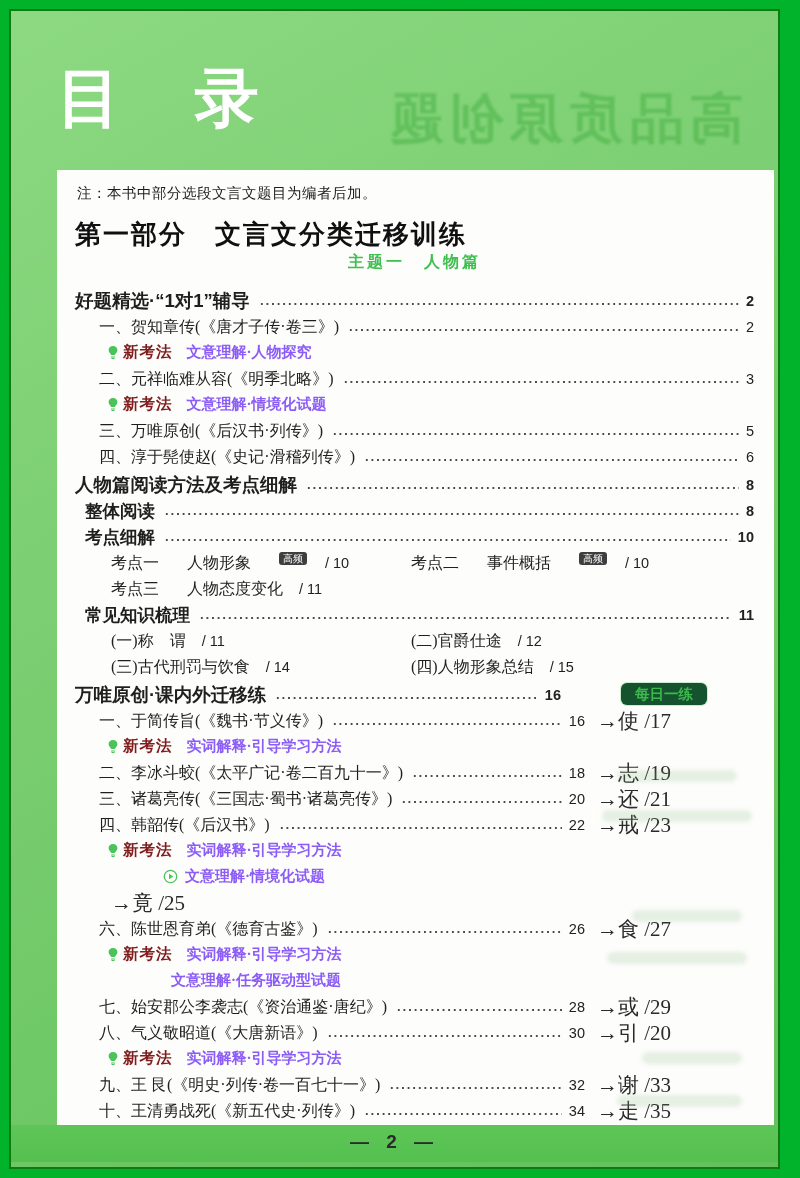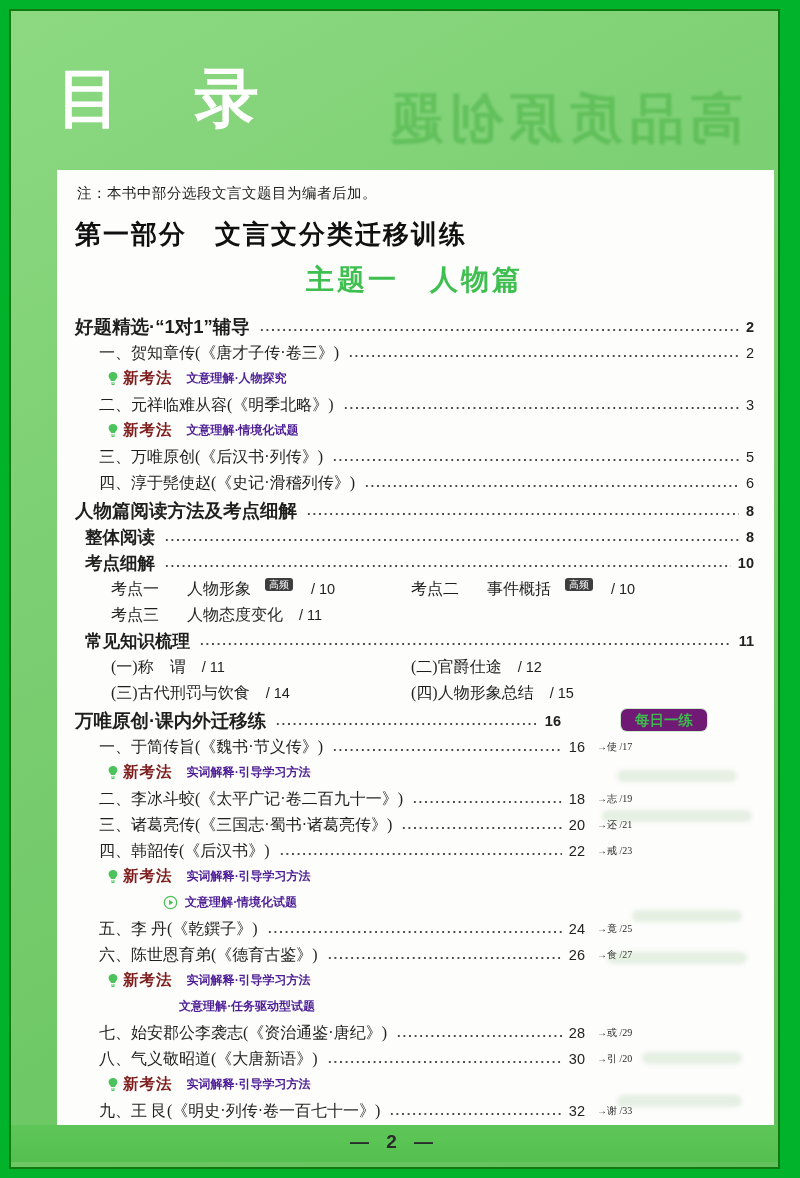--- a/index.html
+++ b/index.html
@@ -15,55 +15,55 @@
   .watermark{position:absolute;left:212px;top:72px;width:520px;
              font-family:"Liberation Sans",sans-serif;font-weight:800;
              font-size:54px;letter-spacing:6px;color:rgba(72,178,70,0.55);
              transform:scaleX(-1);filter:blur(1px);white-space:nowrap;}
   .white-panel{position:absolute;left:46px;top:159px;width:717px;height:964px;
                background:#fdfdfc;box-sizing:border-box;padding:6px 20px 0 18px;}
   .note{margin:8px 0 0 2px;font-family:"Liberation Serif",serif;
         font-size:14.5px;color:#1c1c1c;letter-spacing:.5px;}
   .part-title{margin-top:14px;font-family:"Liberation Sans",sans-serif;
               font-weight:800;font-size:26px;letter-spacing:2px;color:#101010;}
-  .theme-title{margin-top:9px;text-align:center;font-family:"Liberation Sans",sans-serif;
-               font-weight:800;font-size:28px;letter-spacing:3px;color:#3fbf4f;}
+  .theme-title{text-align:center;font-family:"Liberation Sans",sans-serif;
+               font-weight:800;font-size:16px;letter-spacing:3px;color:#3fbf4f;}
   .toc-list{margin-top:12px;position:relative;}
   .row{display:flex;align-items:flex-end;height:26px;
        font-family:"Liberation Serif",serif;color:#1f1f1f;}
   .sec{font-family:"Liberation Sans",sans-serif;font-weight:700;font-size:18.5px;height:28px;}
   .subsec{font-family:"Liberation Sans",sans-serif;font-weight:700;font-size:17.5px;padding-left:10px;}
   .item{font-size:16px;padding-left:24px;text-align:center;}
   .main{display:flex;flex:1;align-items:flex-end;min-width:0;}
   .main.short{flex:none;width:486px;}
   .stitle{white-space:nowrap;line-height:24px;}
   .dots{flex:1;height:6px;min-width:12px;margin:0 2px 6px 9px;
         background-image:radial-gradient(circle,#4a4a4a 1.05px,rgba(0,0,0,0) 1.35px);
         background-size:5.6px 6px;background-repeat:repeat-x;background-position:0 50%;}
   .pg{font-family:"Liberation Sans",sans-serif;font-size:14.5px;line-height:24px;
       padding-left:5px;color:#222;}
   .annot{flex:1;display:flex;align-items:flex-end;padding-left:12px;}
-  .annot-text{font-size:10px;line-height:24px;color:#2a2a2a;white-space:nowrap;}
-  .daily-badge{margin-left:48px;margin-bottom:2px;background:#701a75;color:#3cb84c;
+  .annot-text{font-size:21px;line-height:24px;color:#2a2a2a;white-space:nowrap;}
+  .daily-badge{margin-left:48px;margin-bottom:2px;background:#14532d;color:#3cb84c;
                font-family:"Liberation Sans",sans-serif;font-weight:700;font-size:14.5px;
                line-height:20px;padding:1px 14px;border-radius:6px;white-space:nowrap;
                box-shadow:0 0 0 1px rgba(110,200,110,.35);}
   .tagrow{padding-left:32px;align-items:center;}
   .tagicon{display:inline-flex;margin-right:4px;}
   .taglabel{color:#7f1d1d;font-size:15.5px;font-weight:600;letter-spacing:1px;}
-  .tagdesc{font-weight:600;font-size:12px;margin-left:14px;color:#4c1d95;}
+  .tagdesc{font-weight:600;font-size:15px;margin-left:14px;color:#8b5cf6;}
   .tag2{padding-left:88px;align-items:center;}
   .tag2 .tagicon{margin-right:7px;}
   .twocol{padding-left:36px;font-size:16px;}
   .cell{display:flex;align-items:flex-end;gap:12px;}
   .cell-left{width:300px;}
   .cap{margin-right:16px;line-height:24px;white-space:nowrap;}
   .celltext{line-height:24px;white-space:nowrap;}
   .hf{background:#3e3e3e;color:#fff;font-family:"Liberation Sans",sans-serif;
-      font-size:10px;line-height:13px;padding:0 4px;border-radius:3px;margin:0 2px 10px 2px;}
+      font-size:10px;line-height:13px;padding:0 4px;border-radius:3px;margin:0 2px 10px 16px;}
   .cellpg{font-family:"Liberation Sans",sans-serif;font-size:14.5px;line-height:24px;padding-left:4px;}
   .footer-strip{position:absolute;left:0;top:1114px;width:100%;height:37px;
                 background:linear-gradient(180deg,#5ec658,#54c04f);}
   .footer-num{position:absolute;left:0;top:1120px;width:100%;text-align:center;
               font-family:"Liberation Sans",sans-serif;font-weight:700;font-size:19px;
               letter-spacing:6px;color:#2b2b2b;}
   .smudge{position:absolute;border-radius:7px;background:rgba(135,185,125,0.20);filter:blur(2px);}
 </style>
 </head>
 <body>
@@ -280,25 +280,20 @@
           <div class="row tag2">
             <span class="tagicon">
               <svg width="15" height="15" viewBox="0 0 15 15">
                 <circle cx="7.5" cy="7.5" r="6.2" fill="none" stroke="#4cc35a" stroke-width="1.3"></circle>
                 <path d="M6 4.8 L10.4 7.5 L6 10.2 Z" fill="#4cc35a"></path>
               </svg>
             </span>
             <span class="tagdesc" style="margin-left: 0px;">文意理解·情境化试题</span>
           </div>
           <div class="row item">
-            <div class="main short">
-              <span class="stitle">五、李 丹(《乾鐉子》)</span>
-              <span class="dots"></span>
-              <span class="pg">24</span>
-            </div>
             <span class="annot">
               <span class="annot-text">→竟 /25</span>
             </span>
           </div>
           <div class="row item">
             <div class="main short">
               <span class="stitle">六、陈世恩育弟(《德育古鉴》)</span>
               <span class="dots"></span>
               <span class="pg">26</span>
             </div>
@@ -311,21 +306,21 @@
               <svg width="12" height="15" viewBox="0 0 12 15">
                 <path d="M6 1C3.2 1 1.6 3 1.6 5.1c0 1.5.8 2.5 1.6 3.3.5.5.8 1 .9 1.6h3.8c.1-.6.4-1.1.9-1.6.8-.8 1.6-1.8 1.6-3.3C10.4 3 8.8 1 6 1Z" fill="#4cc35a"></path>
                 <rect x="3.9" y="11.5" width="4.2" height="1.1" rx=".5" fill="#4cc35a"></rect>
                 <rect x="4.4" y="13.1" width="3.2" height="1" rx=".5" fill="#4cc35a"></rect>
               </svg>
             </span>
             <span class="taglabel">新考法</span>
             <span class="tagdesc">实词解释·引导学习方法</span>
           </div>
           <div class="row tag2">
-            <span class="tagdesc" style="margin-left: 16px;">文意理解·任务驱动型试题</span>
+            <span class="tagdesc" style="margin-left: 8px;">文意理解·任务驱动型试题</span>
           </div>
           <div class="row item">
             <div class="main short">
               <span class="stitle">七、始安郡公李袭志(《资治通鉴·唐纪》)</span>
               <span class="dots"></span>
               <span class="pg">28</span>
             </div>
             <span class="annot">
               <span class="annot-text">→或 /29</span>
             </span>

